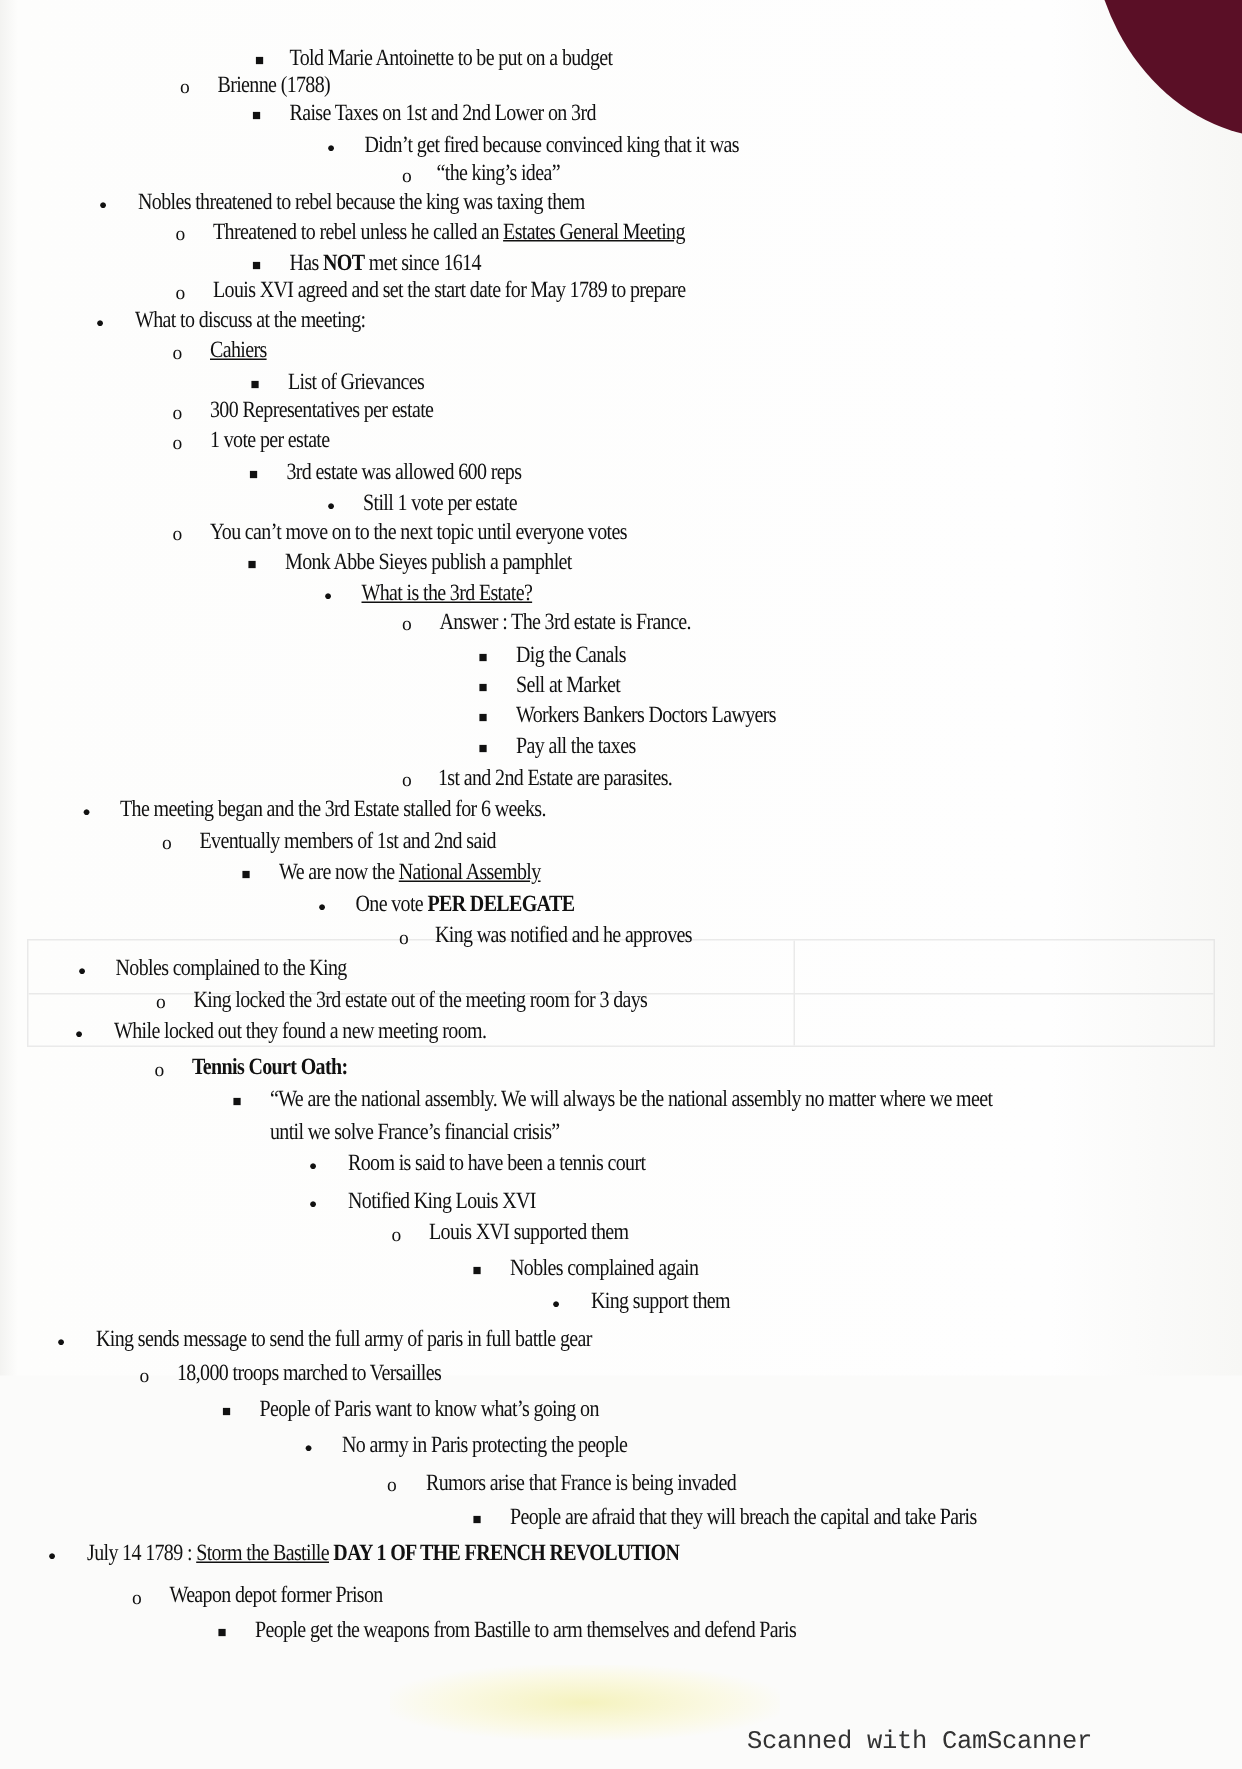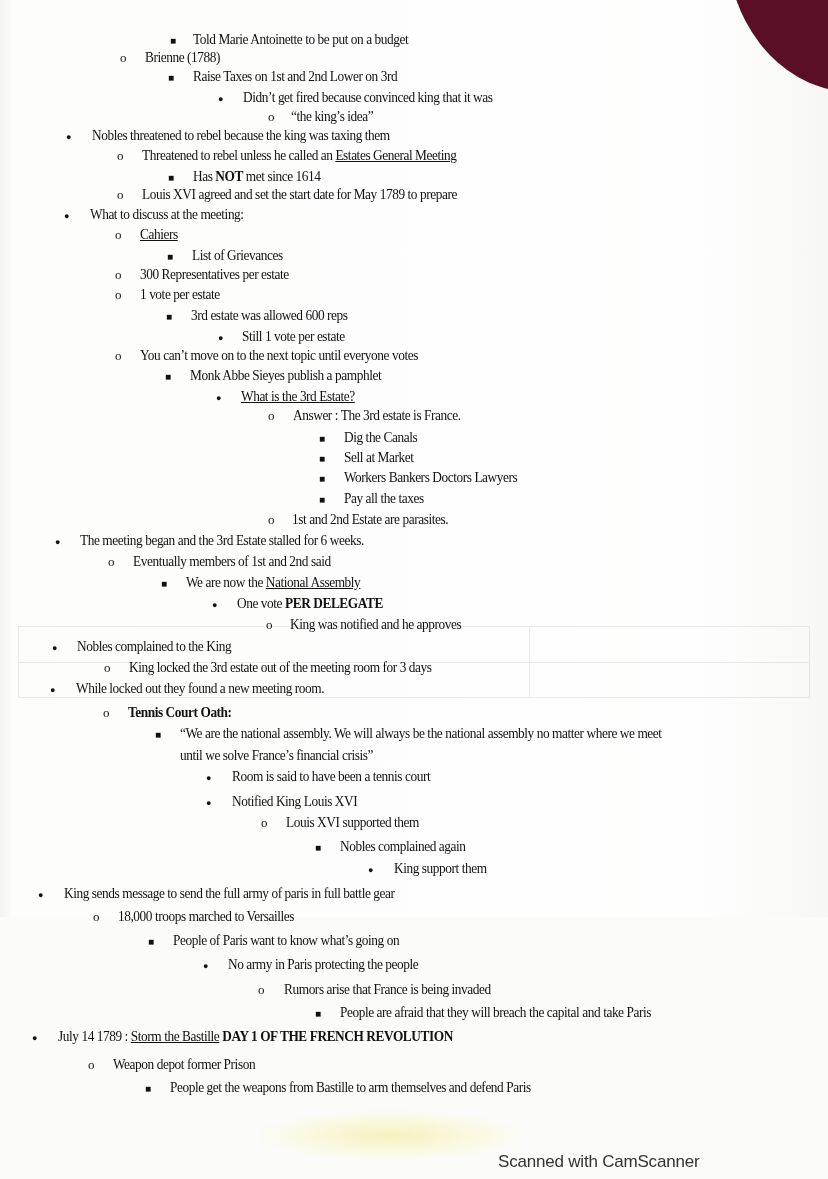--- a/index.html
+++ b/index.html
@@ -47,21 +47,21 @@
     .m-circle::before { content: "o"; font-size: 13px; }
     .m-square::before { content: "■"; font-size: 10px; }
     .u { text-decoration: underline; }
     b { font-weight: bold; }
     .stain {
       position: absolute; left: 260px; top: 1110px; width: 260px; height: 50px;
       background: radial-gradient(ellipse at center, rgba(240,235,140,0.55) 0%, rgba(250,245,180,0.3) 50%, rgba(255,255,255,0) 75%);
     }
     .watermark {
       position: absolute; left: 498px; top: 1152px;
-      font-family: Liberation Sans, sans-serif; font-size: 17px; color: #333;
+      font-family: Liberation Mono, monospace; font-size: 17px; color: #333;
       letter-spacing: -0.2px;
     }
   </style>
 </head>
 <body>
 
 <div class="page">
   <div class="corner-green"></div>
   <div class="corner"></div>
   <div class="bleed-table"></div>

